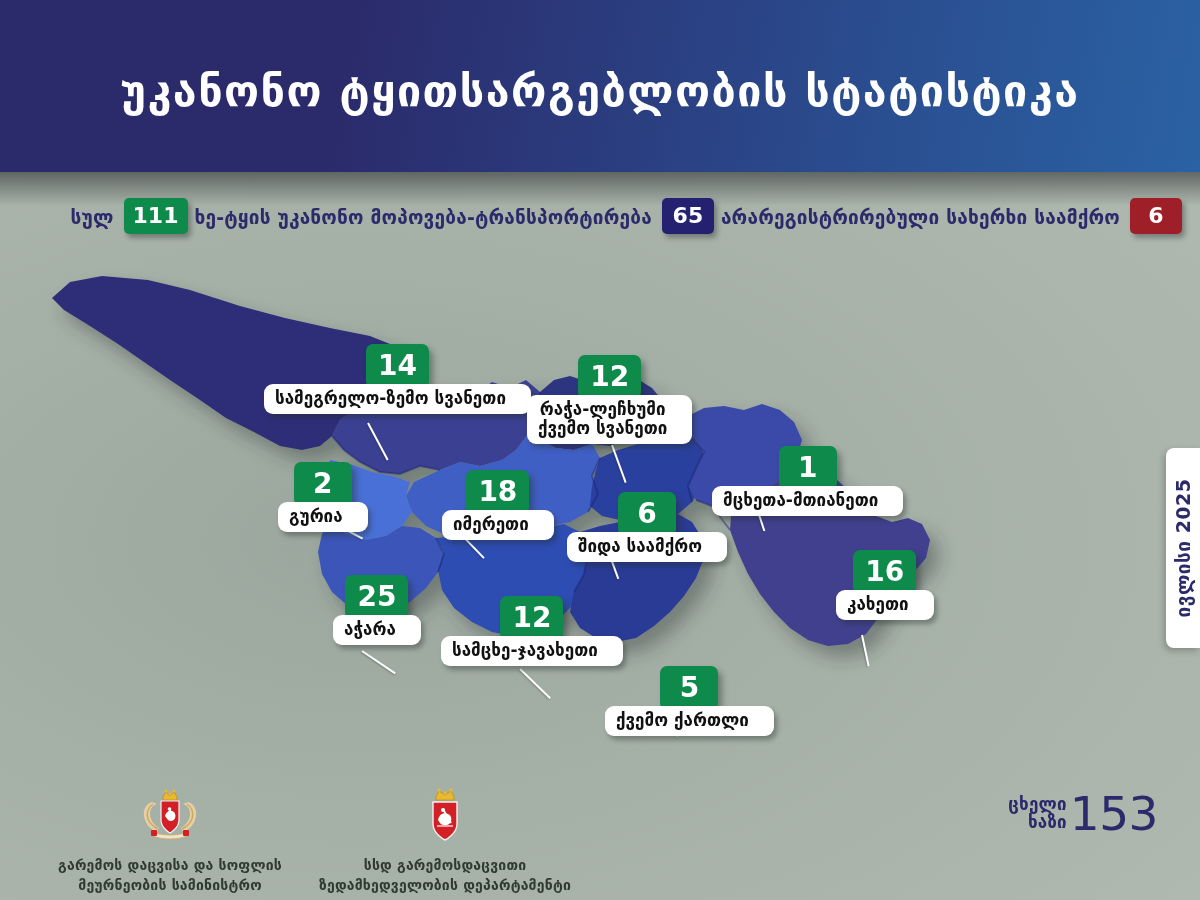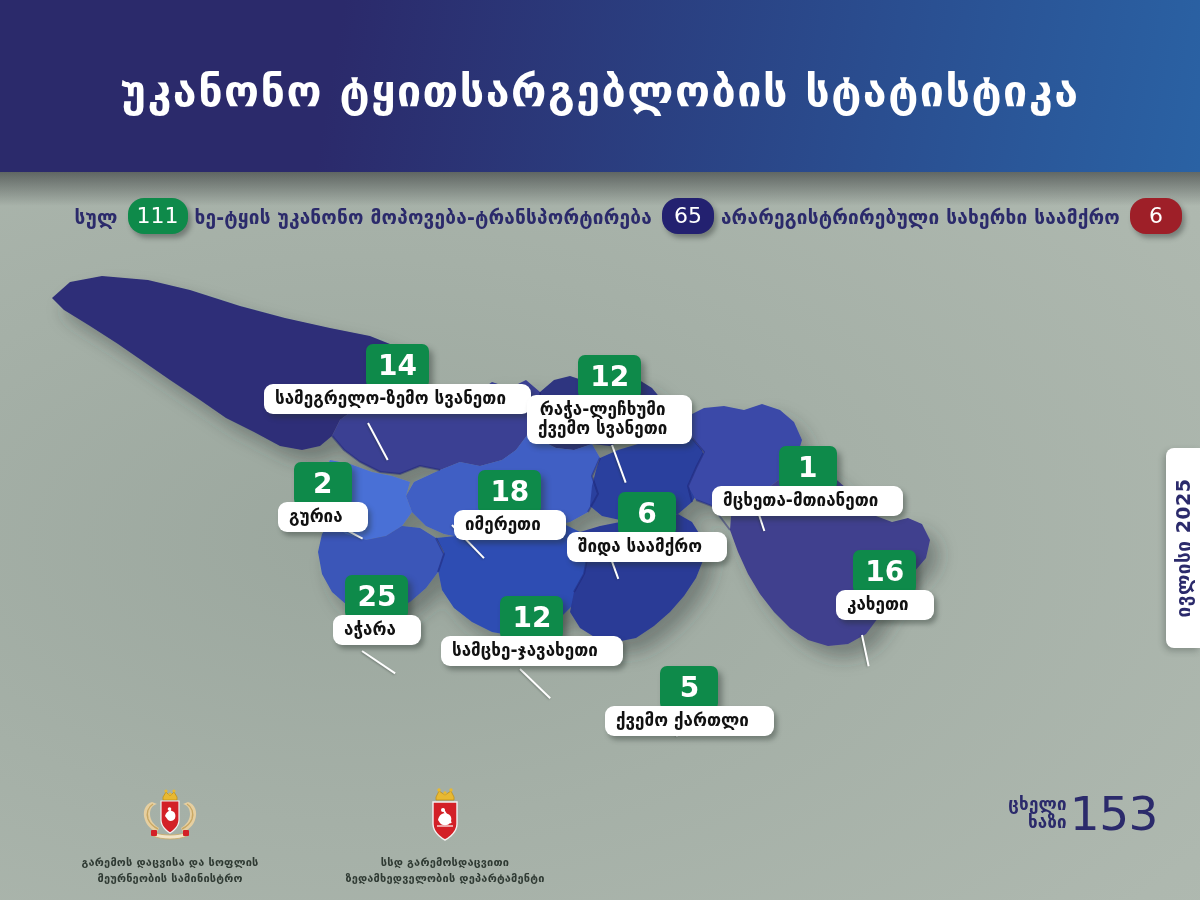--- a/index.html
+++ b/index.html
@@ -73,27 +73,27 @@
     font-size: 19px;
     font-weight: 700;
     letter-spacing: 0.2px;
     white-space: nowrap;
     line-height: 1;
     padding-top: 3px;
   }
   .legend-badge {
     min-width: 52px;
     height: 36px;
-    border-radius: 16px;
+    border-radius: 5px;
     display: flex;
     align-items: center;
     justify-content: center;
     color: #fff;
     font-size: 22px;
-    font-weight: 400;
+    font-weight: 700;
     padding: 0 9px;
     box-shadow: 3px 4px 5px rgba(40,48,44,0.40);
     line-height: 1;
   }
 
   
   #map-wrap {
     position: absolute;
     left: 40px; top: 250px;
     width: 1090px; height: 540px;
@@ -178,21 +178,21 @@
     display: flex;
     flex-direction: column;
     align-items: center;
     width: 300px;
   }
   #footer-ministry { left: 20px; top: 786px; }
   #footer-department { left: 295px; top: 786px; }
   .footer-caption {
     margin-top: 7px;
     color: #2f3a33;
-    font-size: 11px;
+    font-size: 14px;
     font-weight: 700;
     text-align: center;
     line-height: 1.45;
     white-space: pre-line;
     letter-spacing: 0.2px;
   }
   .emblem { display: block; }
 
   
   #hotline {
@@ -335,21 +335,21 @@
   <div class="callout align-center" style="left:712px; top:446px;">
     <div class="callout-badge">1</div>
     <div class="callout-name">მცხეთა-მთიანეთი</div>
   </div>
 
   <div class="callout align-center" style="left:278px; top:462px;">
     <div class="callout-badge">2</div>
     <div class="callout-name">გურია</div>
   </div>
 
-  <div class="callout align-center" style="left:454px; top:470px;">
+  <div class="callout align-center" style="left:442px; top:470px;">
     <div class="callout-badge">18</div>
     <div class="callout-name">იმერეთი</div>
   </div>
 
   <div class="callout align-center" style="left:567px; top:492px;">
     <div class="callout-badge">6</div>
     <div class="callout-name">შიდა საამქრო</div>
   </div>
 
   <div class="callout align-center" style="left:836px; top:550px;">

